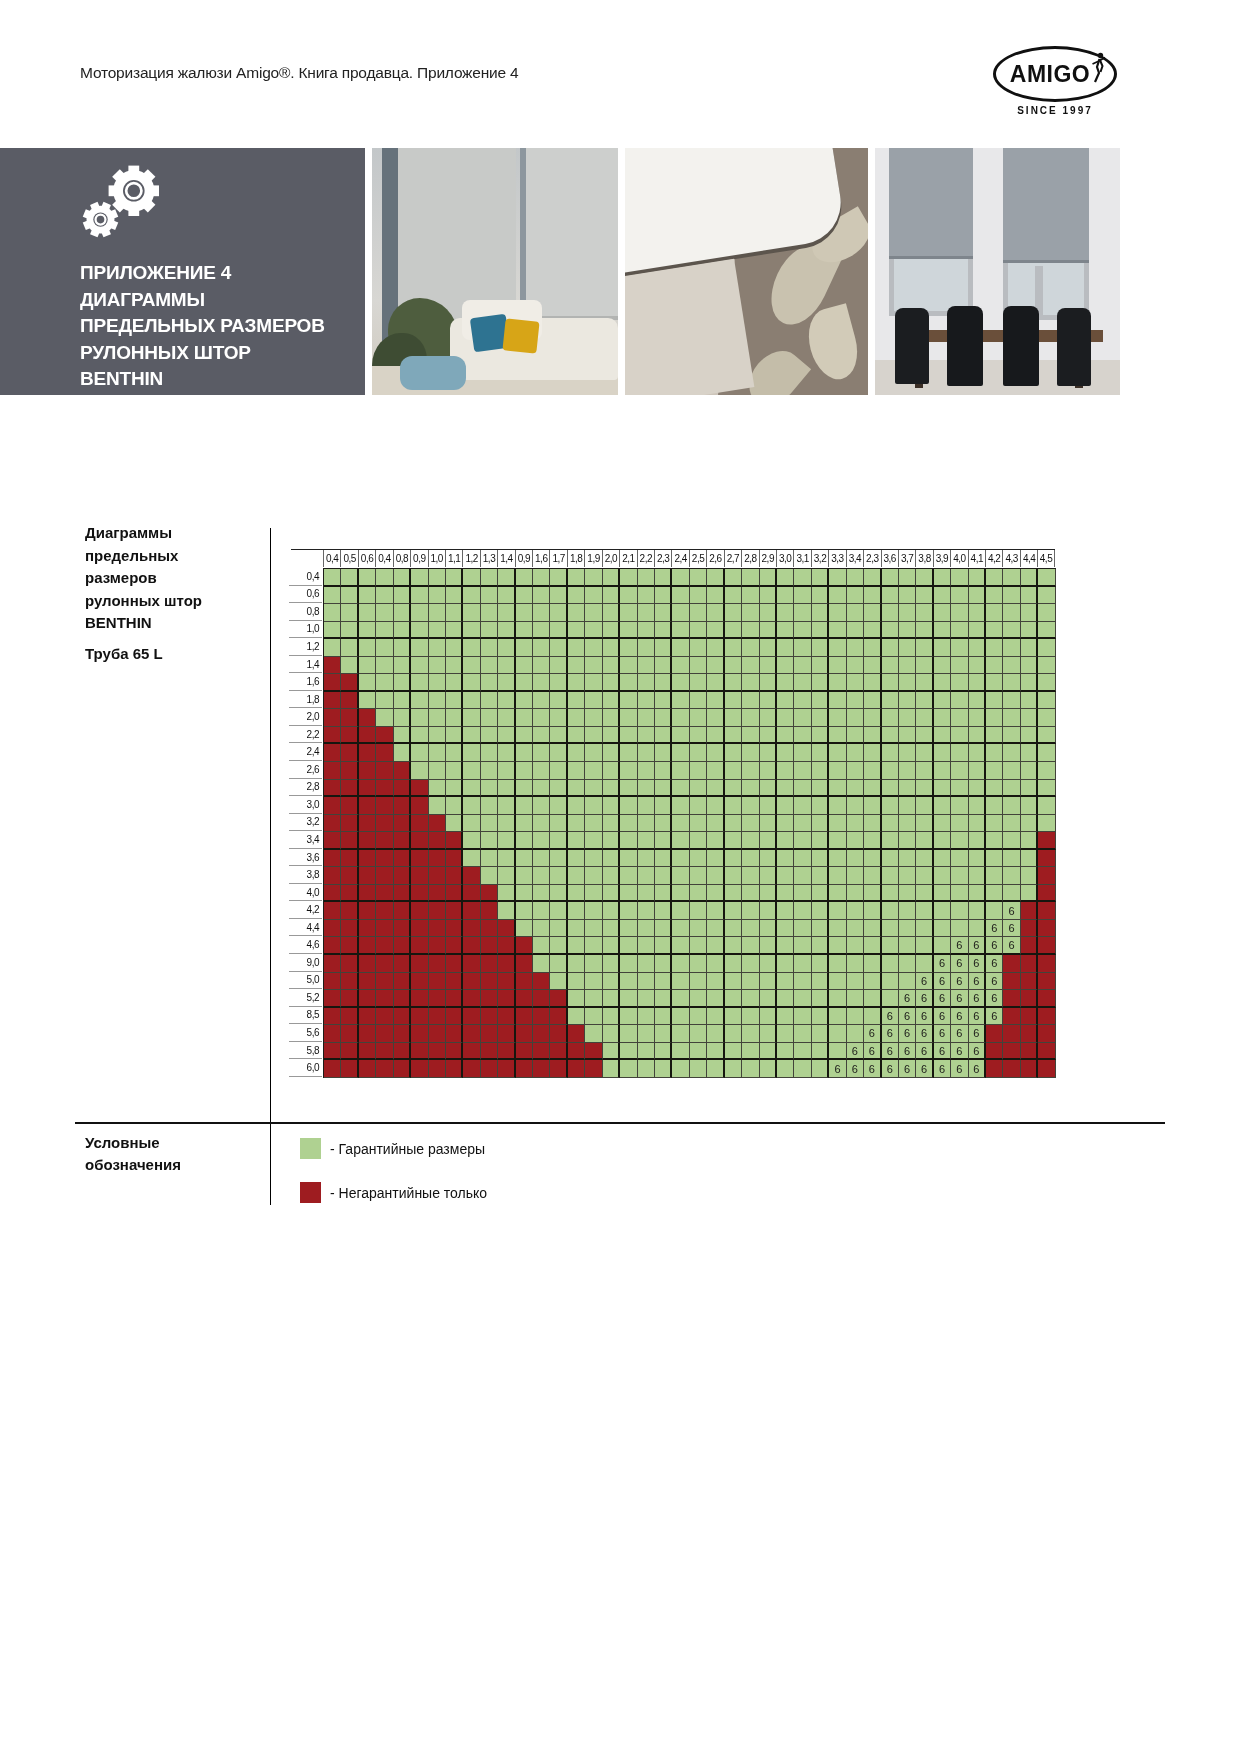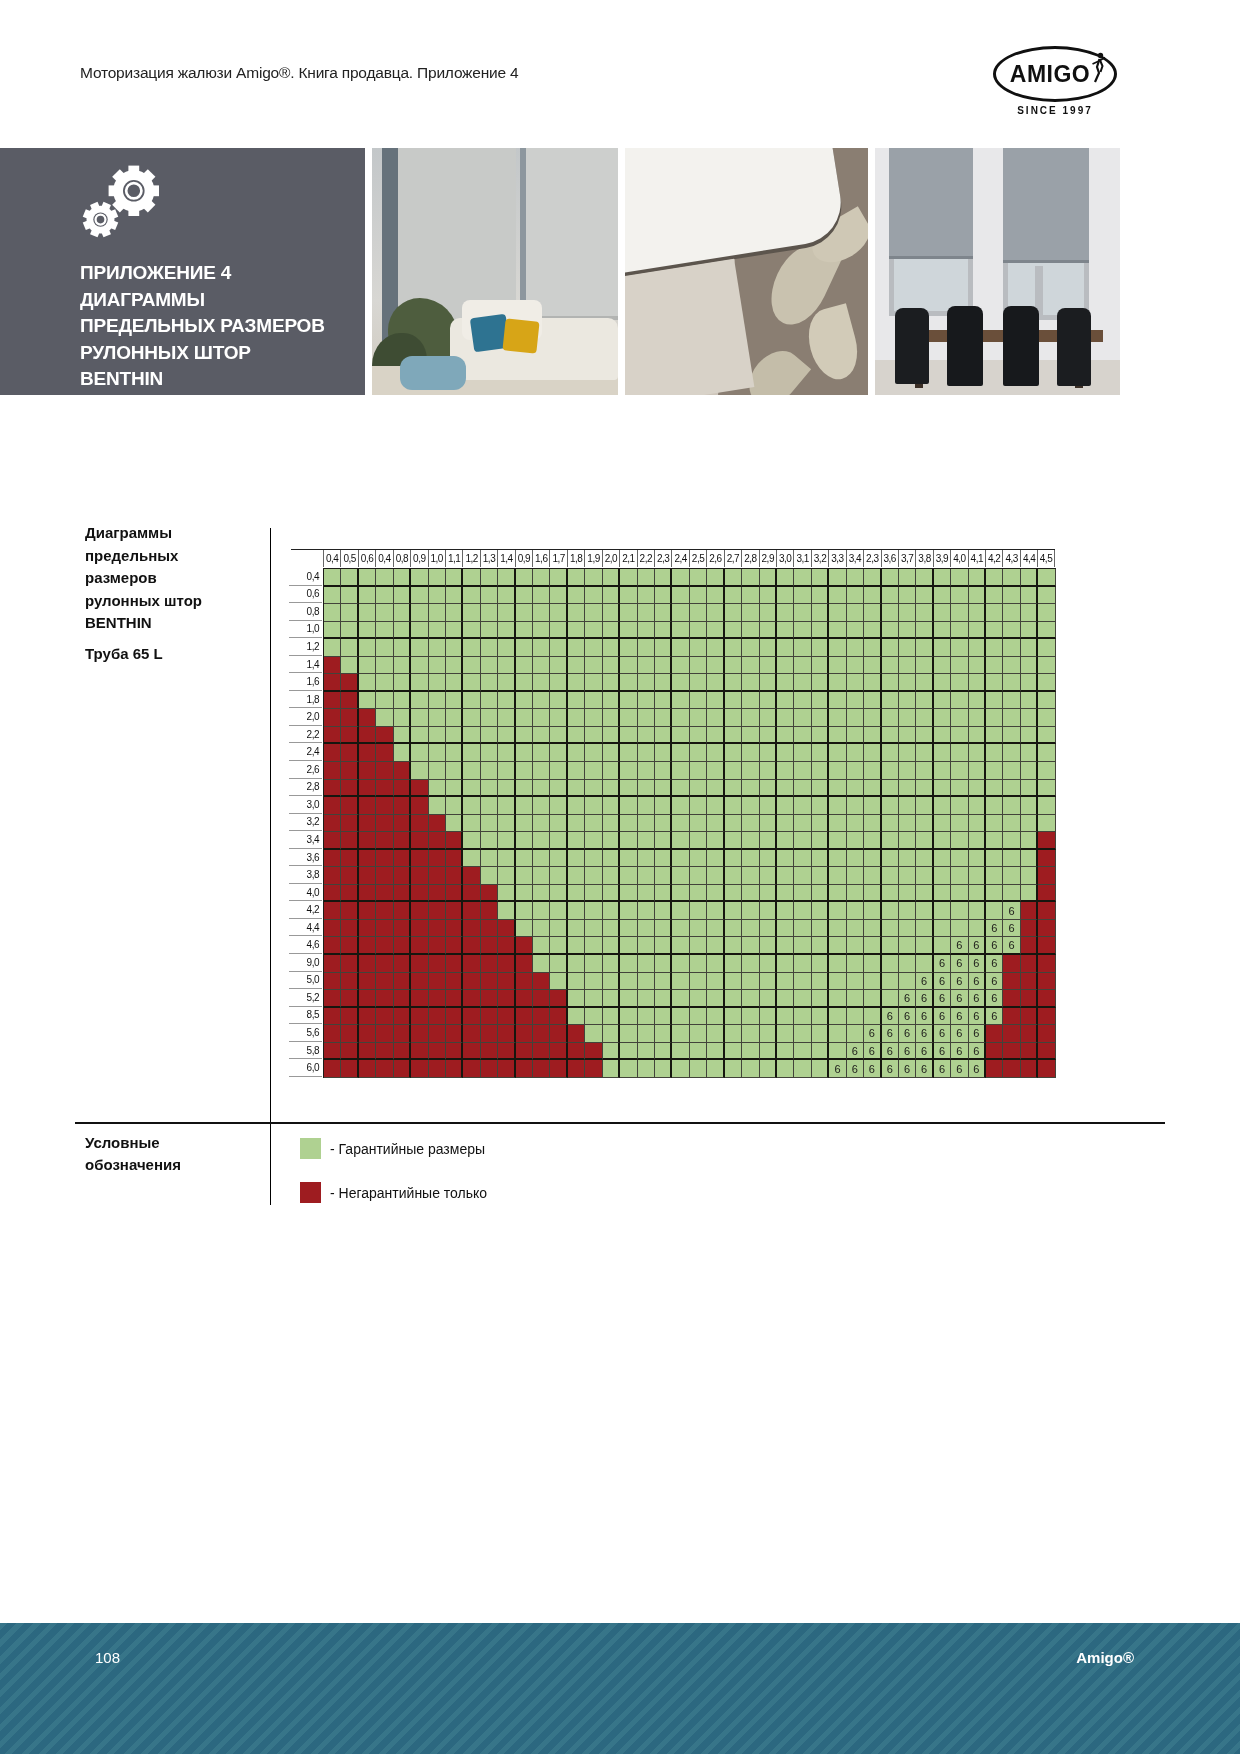--- a/index.html
+++ b/index.html
@@ -1488,18 +1488,14 @@
     <div>Условные</div>
     <div>обозначения</div>
   </div>
   <div class="swatch swatch-green" style="background: rgb(175, 209, 145);"></div>
   <div class="legend-label legend-label-green">- Гарантийные размеры</div>
   <div class="swatch swatch-red" style="background: rgb(158, 28, 32);"></div>
   <div class="legend-label legend-label-red">- Негарантийные только</div>
   <div class="notes">
   </div>
 
-  <div class="footer">
-    <div class="footer-page">108</div>
-    <div class="footer-brand">Amigo®</div>
-  </div>
 
 </div>
 
 </body></html>

